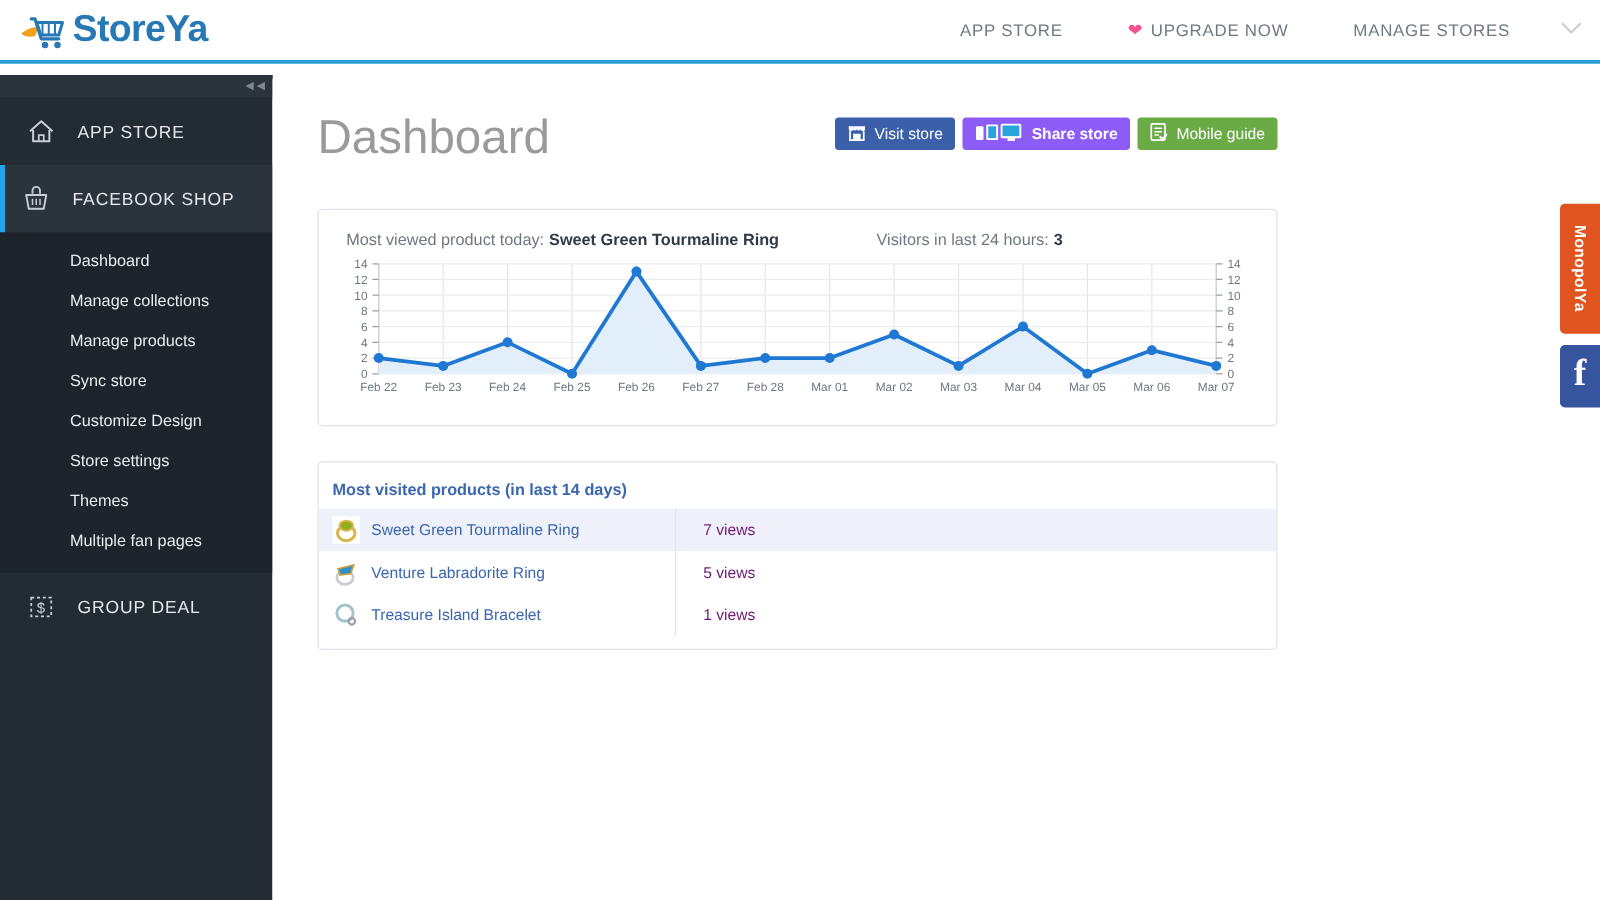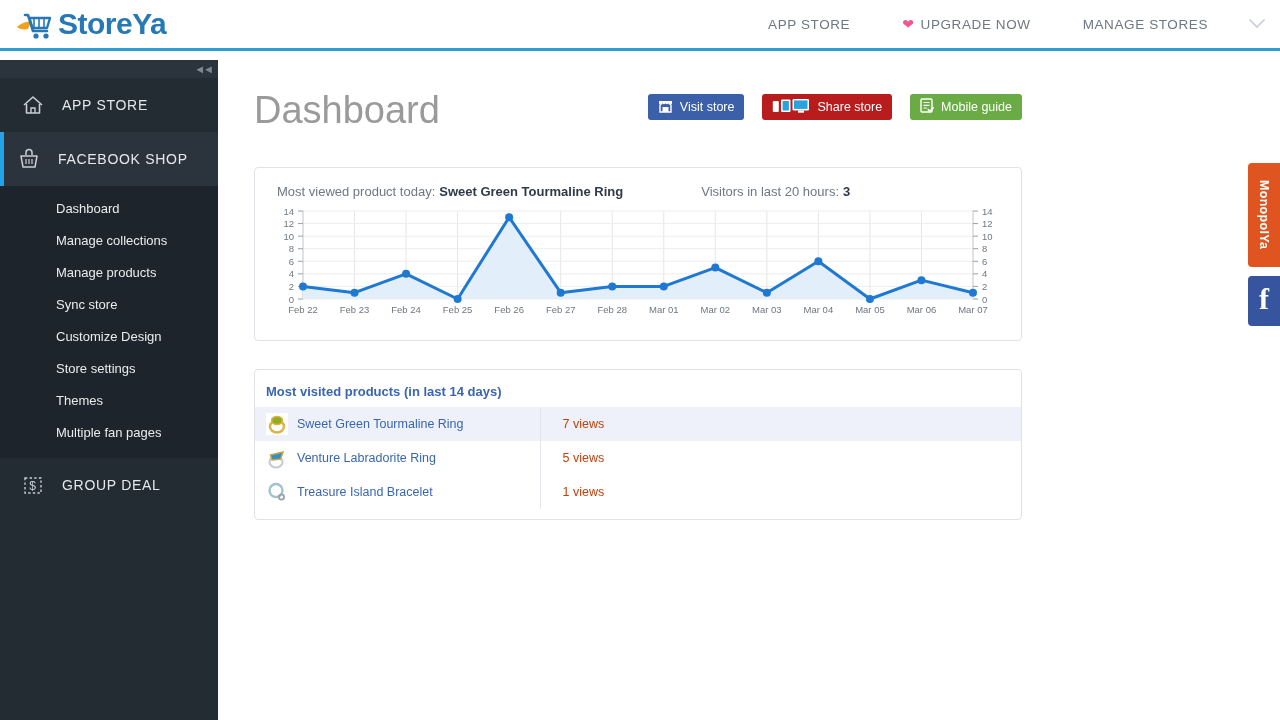--- a/index.html
+++ b/index.html
@@ -72,29 +72,29 @@
     width: 1062px; height: 657px; background: #fff;
   }
   .page-head {
     position: relative; height: 62px; margin: 22px 0 0 36px;
   }
   .page-title {
     font-size: 38px; color: #9a9a9a; font-weight: 400; line-height: 50px;
   }
   .head-buttons {
     position: absolute; right: 258px; top: 9px;
-    display: flex; gap: 18px;
+    display: flex; gap: 6px;
   }
   .btn {
     height: 26px; border-radius: 3px; display: flex; align-items: center;
     gap: 7px; padding: 0 10px; color: #fff; font-size: 12.5px;
     cursor: pointer; border: none; white-space: nowrap;
   }
   .btn-visit { background: #3b5fa8; }
-  .btn-share { background: #b91c1c; }
+  .btn-share { background: #8b5cf6; font-weight: bold; }
   .btn-guide { background: #6aab46; }
 
   
   .panel {
     border: 1px solid #dfe2e6; border-radius: 4px;
     background: #fff; margin-left: 36px; width: 768px;
   }
   .panel-stats { margin-top: 20px; height: 174px; }
   .stats-head {
     display: flex; align-items: center; padding: 16px 0 0 22px;
@@ -120,21 +120,21 @@
   }
   .prod-inner { display: flex; align-items: center; gap: 9px; }
   .thumb {
     width: 22px; height: 22px; background: #fff; flex: 0 0 22px;
     display: flex; align-items: center; justify-content: center;
   }
   .prod-link {
     color: #3a66b0; font-size: 12.5px; text-decoration: none; cursor: pointer;
   }
   .prod-views {
-    padding-left: 22px; color: #c2410c; font-size: 12.5px; vertical-align: middle;
+    padding-left: 22px; color: #701a75; font-size: 12.5px; vertical-align: middle;
   }
 
   
   .side-tabs { position: absolute; right: 0; top: 163px; width: 32px; }
   .side-tab {
     width: 32px; border-radius: 4px 0 0 4px; cursor: pointer;
     display: flex; align-items: center; justify-content: center;
   }
   .side-tab-monopolya {
     height: 104px; background: #e0541f;
@@ -295,21 +295,21 @@
         </span>
         <span>Mobile guide</span>
       </button>
     </div>
   </div>
 
   <section class="panel panel-stats">
     <div class="stats-head">
       <span>Most viewed product today:</span>
       <b>Sweet Green Tourmaline Ring</b>
-      <span class="stats-visitors">Visitors in last 20 hours:</span>
+      <span class="stats-visitors">Visitors in last 24 hours:</span>
       <b>3</b>
     </div>
 
     <div class="chart-area">
       <svg class="chart-svg" id="chart-svg" width="766" height="118" viewBox="0 0 766 118">
           <line x1="48" y1="8" x2="48" y2="96" stroke="#e6e6e6" stroke-width="1"></line>
           <line x1="99.53846153846155" y1="8" x2="99.53846153846155" y2="96" stroke="#e6e6e6" stroke-width="1"></line>
           <line x1="151.0769230769231" y1="8" x2="151.0769230769231" y2="96" stroke="#e6e6e6" stroke-width="1"></line>
           <line x1="202.6153846153846" y1="8" x2="202.6153846153846" y2="96" stroke="#e6e6e6" stroke-width="1"></line>
           <line x1="254.15384615384616" y1="8" x2="254.15384615384616" y2="96" stroke="#e6e6e6" stroke-width="1"></line>

